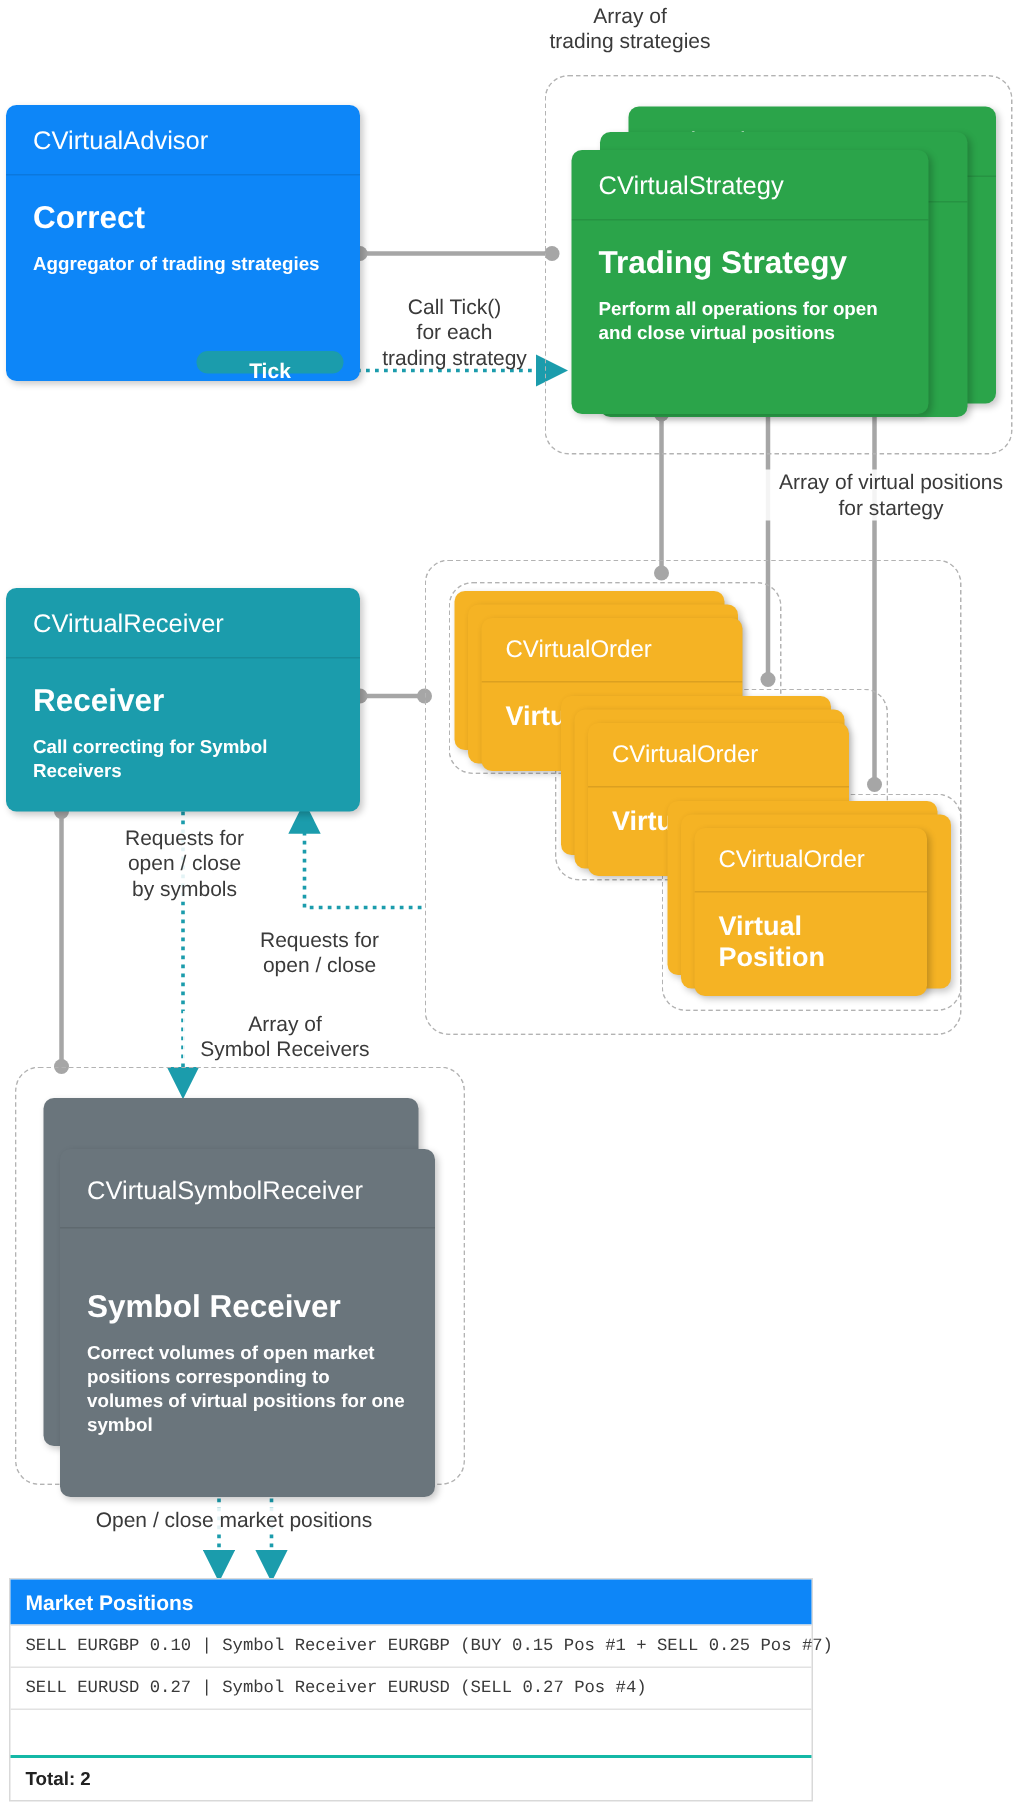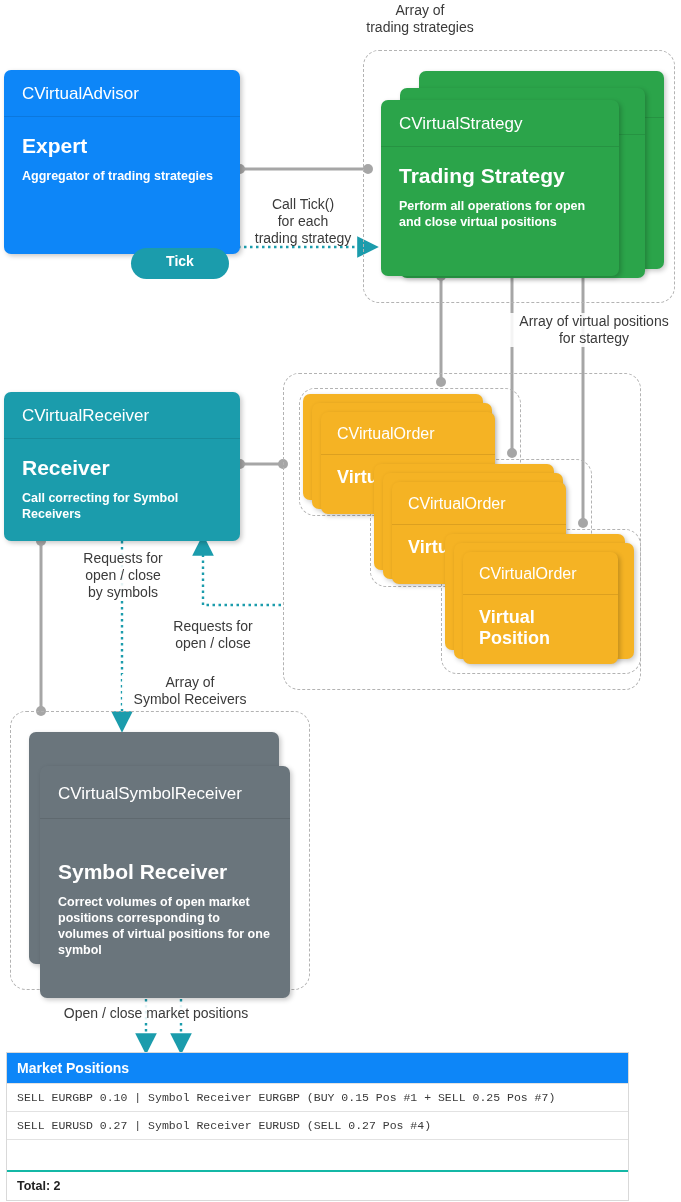--- a/index.html
+++ b/index.html
@@ -38,21 +38,21 @@
   .lbl{position:absolute;font-size:14px;line-height:17px;color:#3a3a3a;text-align:center;}
   .lbl.bg{background:rgba(255,255,255,.88);}
 
   
   .pill{
     position:absolute;background:#1b9cac;color:#fff;border-radius:16px;
     font-size:14px;font-weight:bold;text-align:center;line-height:26px;
   }
 
   
-  .mp{position:absolute;left:6px;top:1052px;width:623px;border:1px solid #d9d9d9;background:#fff;box-sizing:border-box;}
+  .mp{position:absolute;left:6px;top:1052px;width:536px;border:1px solid #d9d9d9;background:#fff;box-sizing:border-box;}
   .mp-head{background:#0d86f8;color:#fff;font-size:14px;font-weight:bold;padding:7px 10px;}
   .mp-row{border-top:1px solid #e2e2e2;padding:7px 10px;font-family:"Liberation Mono","DejaVu Sans Mono",monospace;font-size:11.5px;color:#3a3a3a;white-space:nowrap;}
   .mp-row.empty{height:30px;padding:0;}
   .mp-foot{border-top:2px solid #14b8a6;padding:7px 10px;font-size:12.5px;color:#222;font-weight:bold;}
 </style>
 </head>
 <body>
 
 <div class="canvas">
 
@@ -140,25 +140,25 @@
     <div class="cbody">
       <div class="ctitle">Trading Strategy</div>
       <div class="cdesc">Perform all operations for open and close virtual positions</div>
     </div>
   </div>
 
   <div class="card blue shadow" style="left:4px;top:70px;width:236px;height:184px;">
     <div class="chead">CVirtualAdvisor</div>
     <div class="cdiv"></div>
     <div class="cbody">
-      <div class="ctitle">Expert</div>
+      <div class="ctitle">Correct</div>
       <div class="cdesc">Aggregator of trading strategies</div>
     </div>
   </div>
-  <div class="pill" style="left:131px;top:248px;width:98px;height:31px;">Tick</div>
+  <div class="pill" style="left:131px;top:234px;width:98px;height:15px;">Tick</div>
 
   <div class="card teal shadow" style="left:4px;top:392px;width:236px;height:149px;">
     <div class="chead">CVirtualReceiver</div>
     <div class="cdiv"></div>
     <div class="cbody">
       <div class="ctitle">Receiver</div>
       <div class="cdesc">Call correcting for Symbol Receivers</div>
     </div>
   </div>
 

